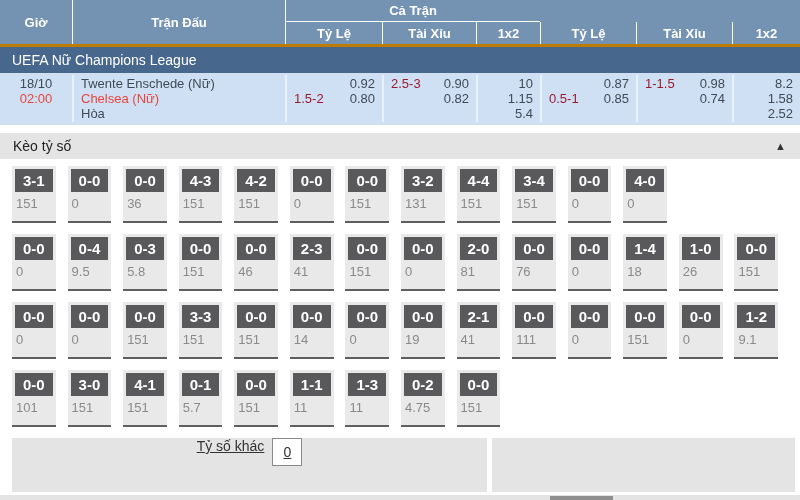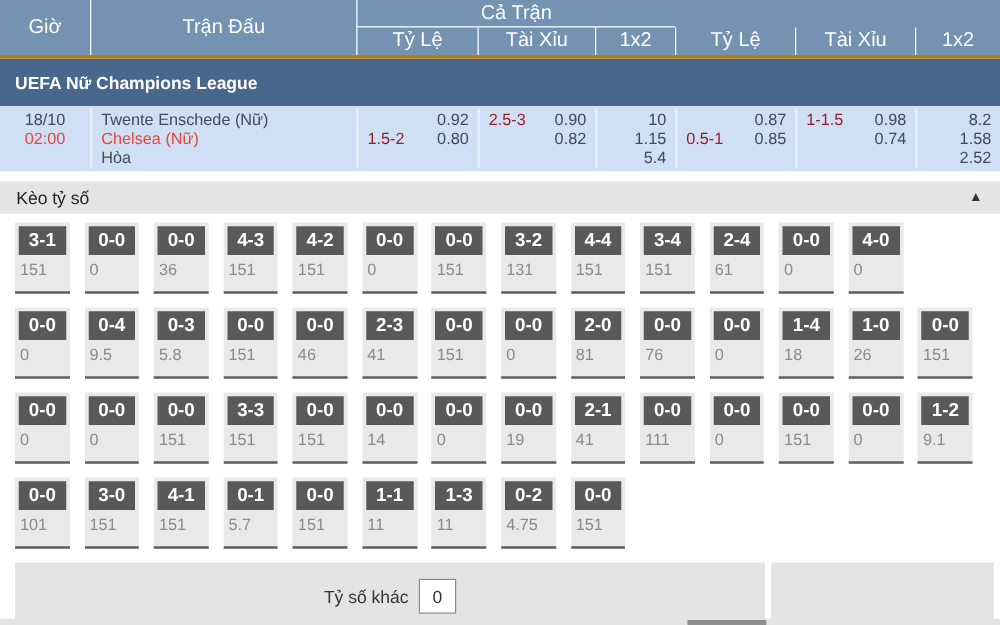--- a/index.html
+++ b/index.html
@@ -7,48 +7,48 @@
     --accent-line:#bf7c05; --red-text:#e8453c; --maroon-text:#9b1b2d; --dark-text:#404a58;
     --chip-bg:#59595b; --cell-bg:#e9e9e9; --odds-grey:#8a8a8a; --bar-grey:#e4e4e4;
     --underline:#5f5f5f; --thumb:#8f8f8f;
   }
   *{box-sizing:border-box; margin:0; padding:0;}
   html,body{width:800px; height:500px; overflow:hidden;}
   body{font-family:"Liberation Sans", sans-serif; background:#fff; position:relative;}
 
   
   .grid8{display:grid; grid-template-columns:72px 213px 97px 94px 64px 96px 96px 1fr;}
-  .hdr{grid-template-rows:22px 22px; background:var(--header-bg); color:#fff; font-size:16px; font-weight:normal;}
+  .hdr{grid-template-rows:22px 22px; background:var(--header-bg); color:#fff; font-size:13px; font-weight:bold;}
   .h-cell{display:flex; align-items:center; justify-content:center; border-left:1px solid #fff; text-align:center;}
   .h-cell.first{border-left:none;}
   .h-span2{grid-row:1/3;}
   .h-group{border-bottom:1px solid #fff;}
   .accent{height:3px; background:var(--accent-line);}
-  .league{height:38px; background:var(--league-bg); color:#fff; font-size:14px; font-weight:bold; display:flex; align-items:center; padding-left:12px;}
+  .league{height:26px; background:var(--league-bg); color:#fff; font-size:14px; font-weight:normal; display:flex; align-items:center; padding-left:12px;}
   .match{background:var(--row-bg); min-height:48px; font-size:13px; color:var(--dark-text); padding:2px 0 3px;}
   .m-cell{border-left:2px solid var(--row-sep); padding:1px 7px; line-height:15px;}
   .m-cell.first{border-left:none;}
   .time-cell{text-align:center;}
   .red{color:var(--red-text);}
   .maroon{color:var(--maroon-text);}
   .oline{display:flex; justify-content:space-between; min-height:15px;}
   .oline .val{margin-left:auto;}
   .r{text-align:right;}
 
   
   .sec-head{margin-top:8px; height:26px; background:var(--bar-grey); display:flex; align-items:center; justify-content:space-between; padding:0 14px 0 13px; font-size:14px; color:#222;}
   .sec-head .arrow{font-size:11px; color:#333; cursor:pointer;}
   .score-grid{padding:7px 10px 0 12px;}
   .score-row{display:grid; grid-template-columns:repeat(14,1fr); margin-bottom:11px; align-items:start;}
   .score-cell{display:inline-block; background:var(--cell-bg); border-bottom:2px solid var(--underline); padding:3px 3px 10px 3px; min-width:34px; cursor:pointer;}
   .score-chip{background:var(--chip-bg); color:#fff; font-weight:bold; font-size:15px; padding:3px 8px; text-align:center; white-space:nowrap;}
   .score-odds{color:var(--odds-grey); font-size:13px; padding:4px 1px 0 1px; min-height:16px; white-space:nowrap;}
 
   .other-zone{display:flex; margin:3px 5px 0 12px; height:54px;}
-  .other-left{width:600px; background:var(--bar-grey); display:flex; align-items:center; justify-content:center; font-size:14px; color:#333;}
+  .other-left{width:475px; background:var(--bar-grey); display:flex; align-items:flex-start; justify-content:center; font-size:14px; color:#333;text-decoration:underline;}
   .other-gap{width:5px; background:#fff;}
   .other-right{flex:1; background:var(--bar-grey);}
   .other-box{width:30px; height:28px; border:1px solid #8a8a8a; background:#fff; margin-left:8px; display:flex; align-items:center; justify-content:center; font-size:14px; color:#333; cursor:pointer;}
 
   .scroll-strip{position:absolute; left:0; right:0; bottom:0; height:5px; background:var(--bar-grey);}
   .scroll-thumb{position:absolute; left:550px; width:63px; height:4px; bottom:0; background:var(--thumb);}
 </style>
 </head>
 <body>
 
@@ -138,21 +138,20 @@
       <div><div class="score-cell"><div class="score-chip">3-1</div><div class="score-odds">151</div></div></div>
       <div><div class="score-cell"><div class="score-chip">0-0</div><div class="score-odds">0</div></div></div>
       <div><div class="score-cell"><div class="score-chip">0-0</div><div class="score-odds">36</div></div></div>
       <div><div class="score-cell"><div class="score-chip">4-3</div><div class="score-odds">151</div></div></div>
       <div><div class="score-cell"><div class="score-chip">4-2</div><div class="score-odds">151</div></div></div>
       <div><div class="score-cell"><div class="score-chip">0-0</div><div class="score-odds">0</div></div></div>
       <div><div class="score-cell"><div class="score-chip">0-0</div><div class="score-odds">151</div></div></div>
       <div><div class="score-cell"><div class="score-chip">3-2</div><div class="score-odds">131</div></div></div>
       <div><div class="score-cell"><div class="score-chip">4-4</div><div class="score-odds">151</div></div></div>
       <div><div class="score-cell"><div class="score-chip">3-4</div><div class="score-odds">151</div></div></div>
-      <div><div class="score-cell"><div class="score-chip">2-4</div><div class="score-odds">61</div></div></div>
       <div><div class="score-cell"><div class="score-chip">0-0</div><div class="score-odds">0</div></div></div>
       <div><div class="score-cell"><div class="score-chip">4-0</div><div class="score-odds">0</div></div></div>
     </div>
     <div class="score-row">
       <div><div class="score-cell"><div class="score-chip">0-0</div><div class="score-odds">0</div></div></div>
       <div><div class="score-cell"><div class="score-chip">0-4</div><div class="score-odds">9.5</div></div></div>
       <div><div class="score-cell"><div class="score-chip">0-3</div><div class="score-odds">5.8</div></div></div>
       <div><div class="score-cell"><div class="score-chip">0-0</div><div class="score-odds">151</div></div></div>
       <div><div class="score-cell"><div class="score-chip">0-0</div><div class="score-odds">46</div></div></div>
       <div><div class="score-cell"><div class="score-chip">2-3</div><div class="score-odds">41</div></div></div>

